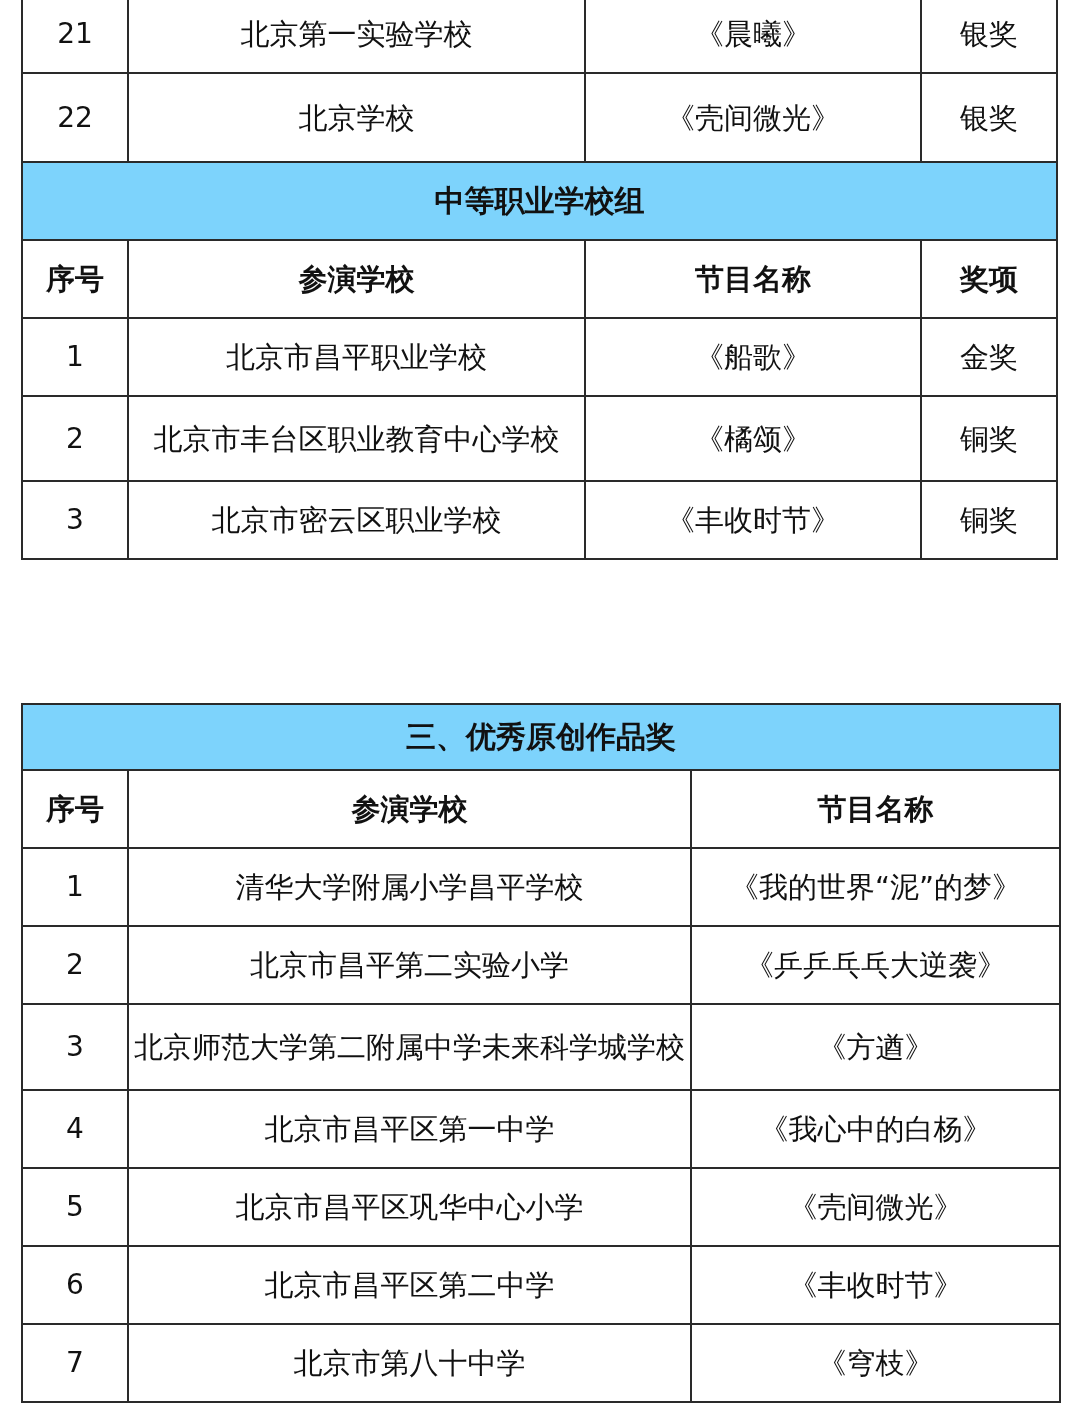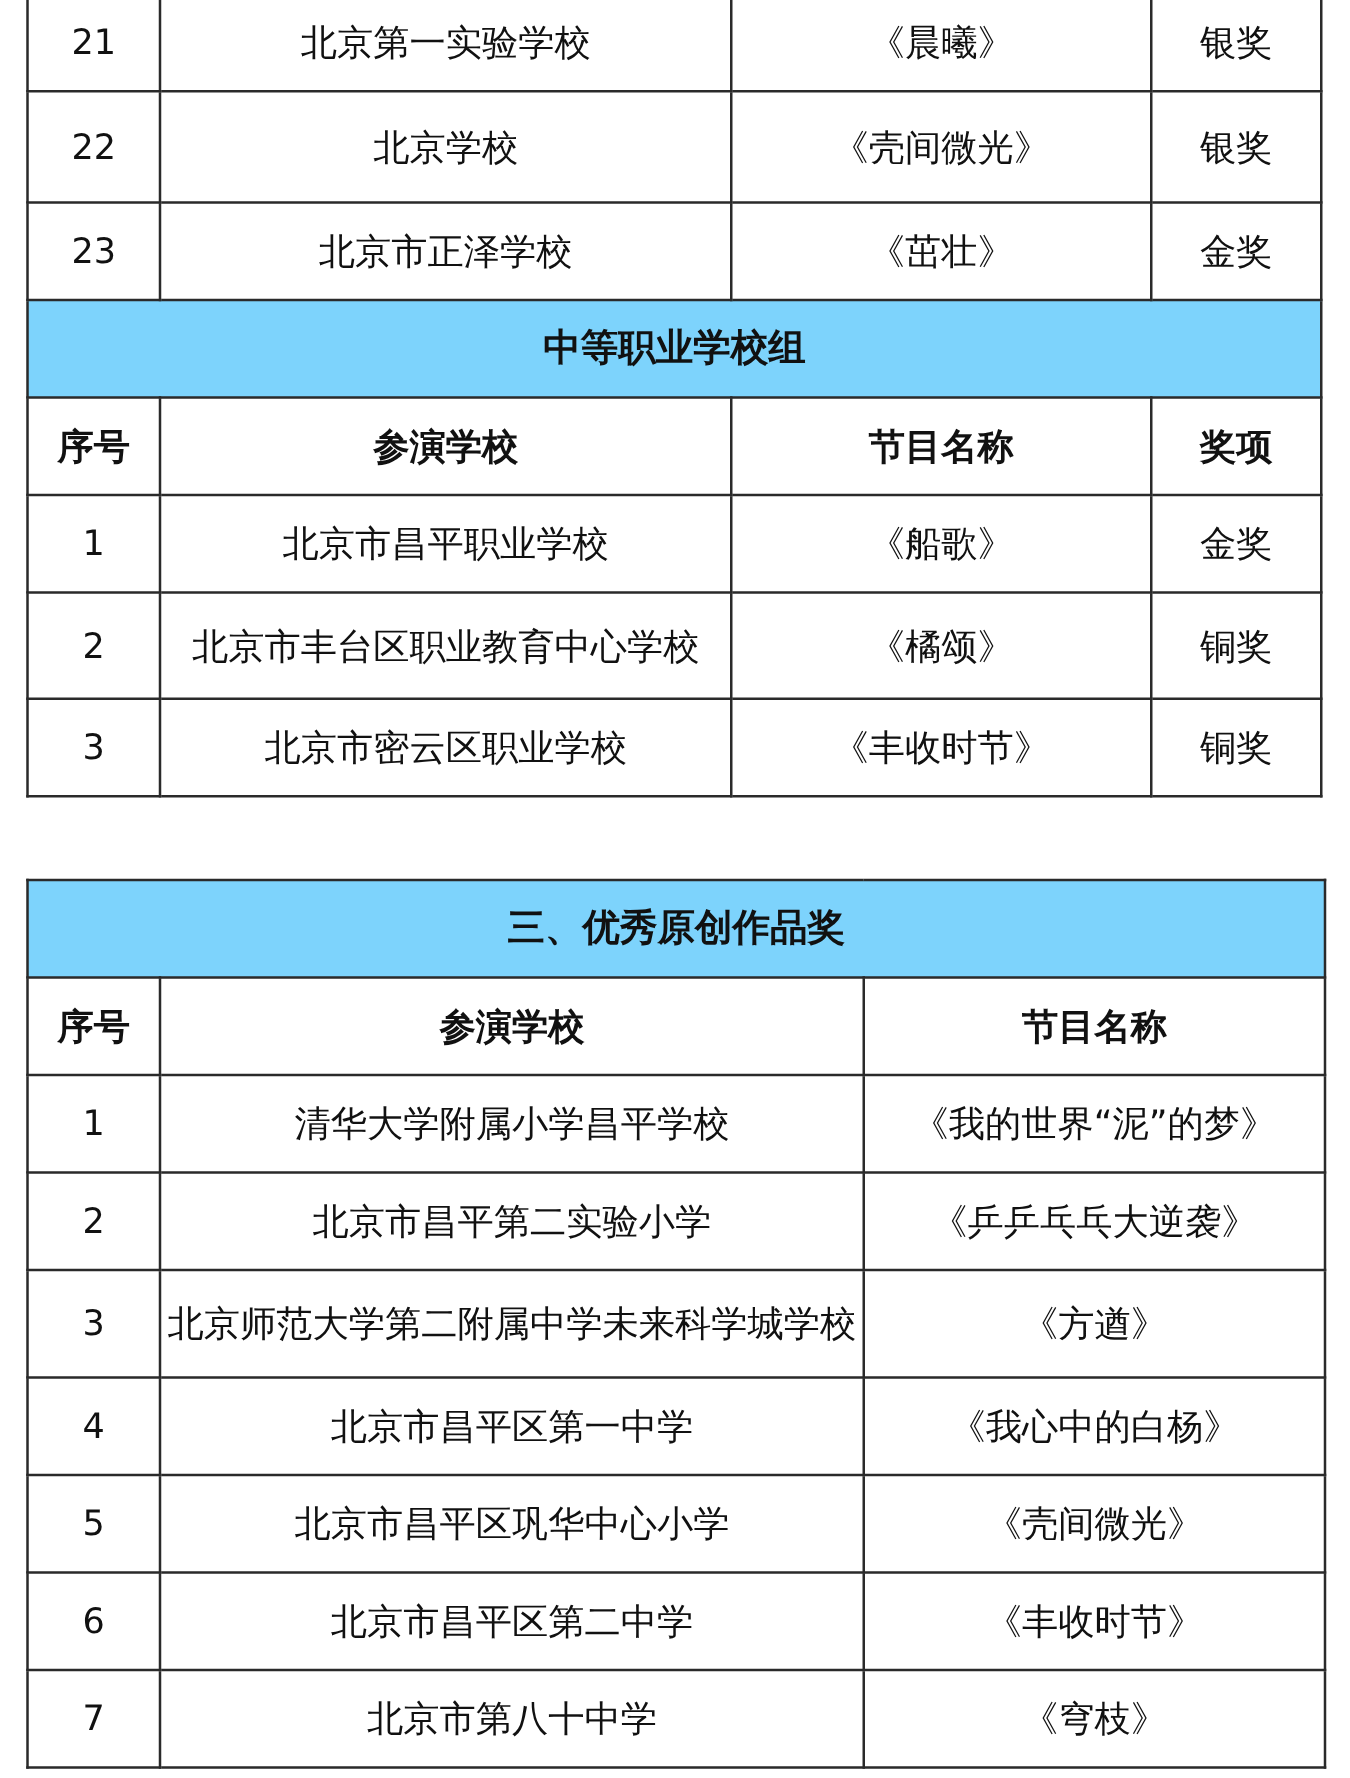--- a/index.html
+++ b/index.html
@@ -58,26 +58,20 @@
       <td>北京第一实验学校</td>
       <td>《晨曦》</td>
       <td>银奖</td>
     </tr>
     <tr style="height:89px">
       <td class="num">22</td>
       <td>北京学校</td>
       <td>《壳间微光》</td>
       <td>银奖</td>
     </tr>
-    <tr style="height:78px">
-      <td class="num">23</td>
-      <td>北京市正泽学校</td>
-      <td>《茁壮》</td>
-      <td>金奖</td>
-    </tr>
     <tr class="band" style="height:78px">
       <td colspan="4">中等职业学校组</td>
     </tr>
     <tr style="height:78px">
       <th>序号</th>
       <th>参演学校</th>
       <th>节目名称</th>
       <th>奖项</th>
     </tr>
     <tr style="height:78px">
@@ -101,21 +95,21 @@
   </tbody>
 </table>
 
 <table id="t2">
   <colgroup>
     <col style="width:106px">
     <col style="width:563px">
     <col style="width:369px">
   </colgroup>
   <tbody>
-    <tr class="band" style="height:78px">
+    <tr class="band" style="height:66px">
       <td colspan="3">三、优秀原创作品奖</td>
     </tr>
     <tr style="height:78px">
       <th>序号</th>
       <th>参演学校</th>
       <th>节目名称</th>
     </tr>
     <tr style="height:78px">
       <td class="num">1</td>
       <td>清华大学附属小学昌平学校</td>

